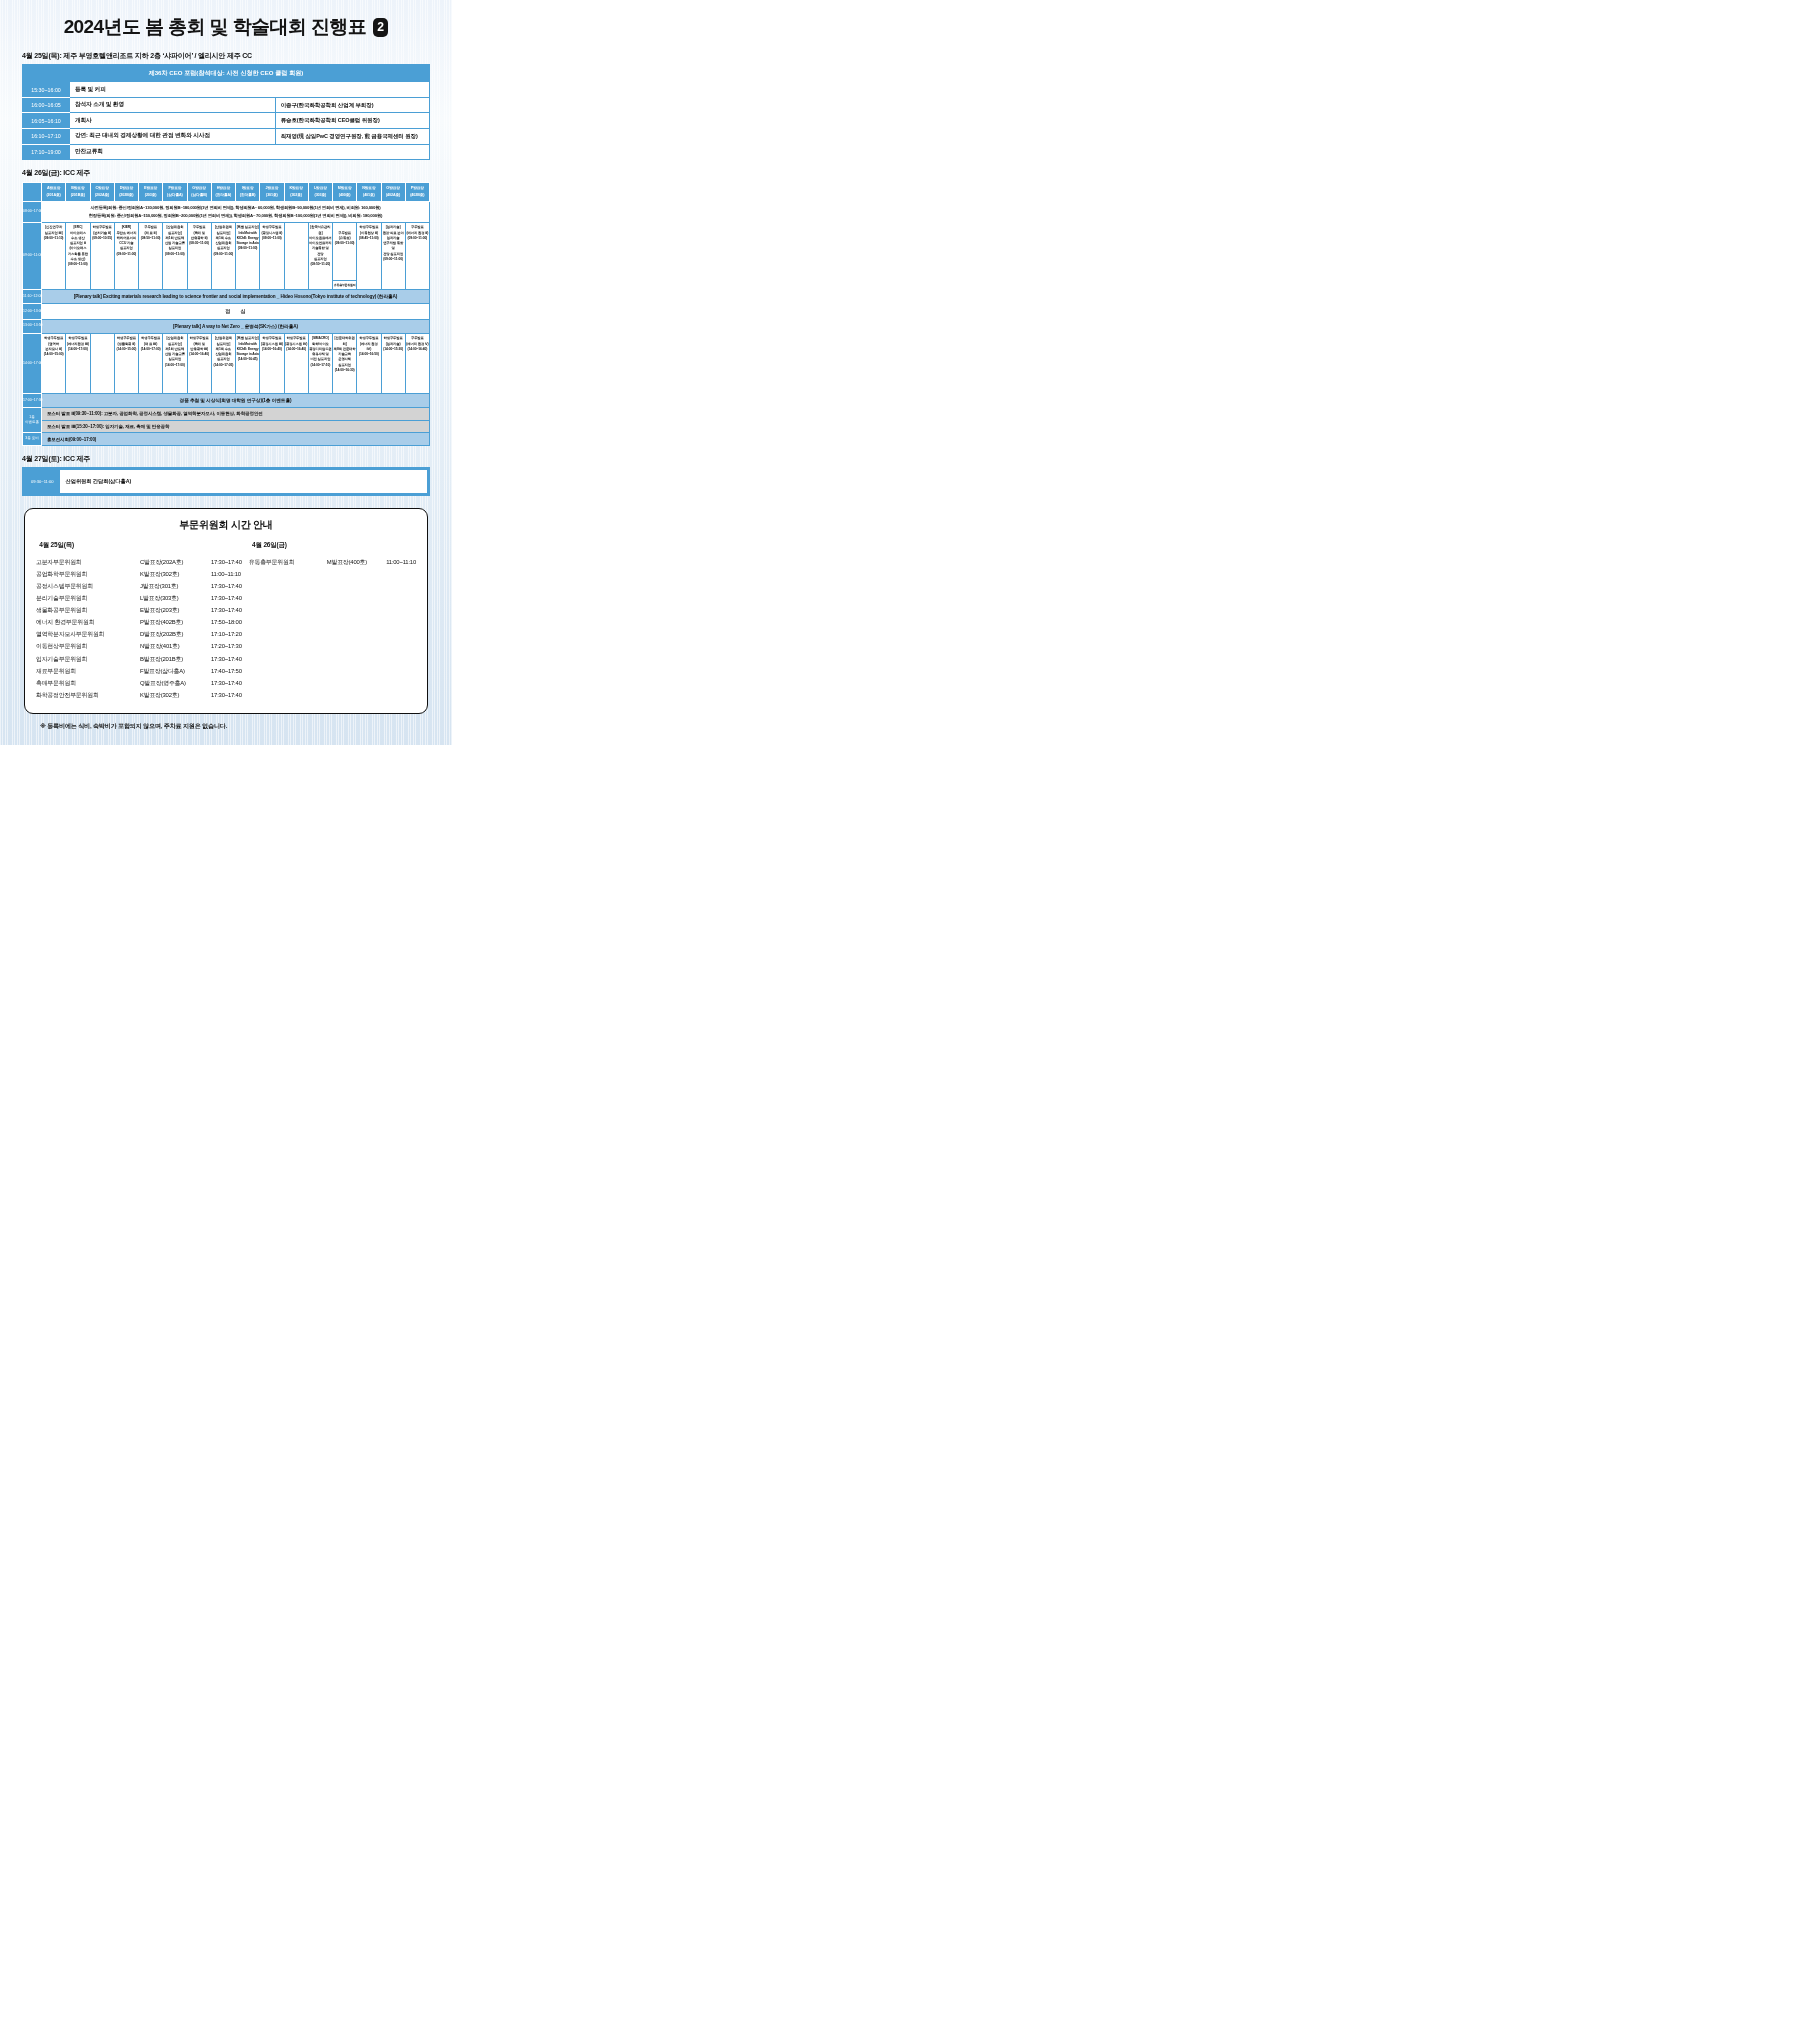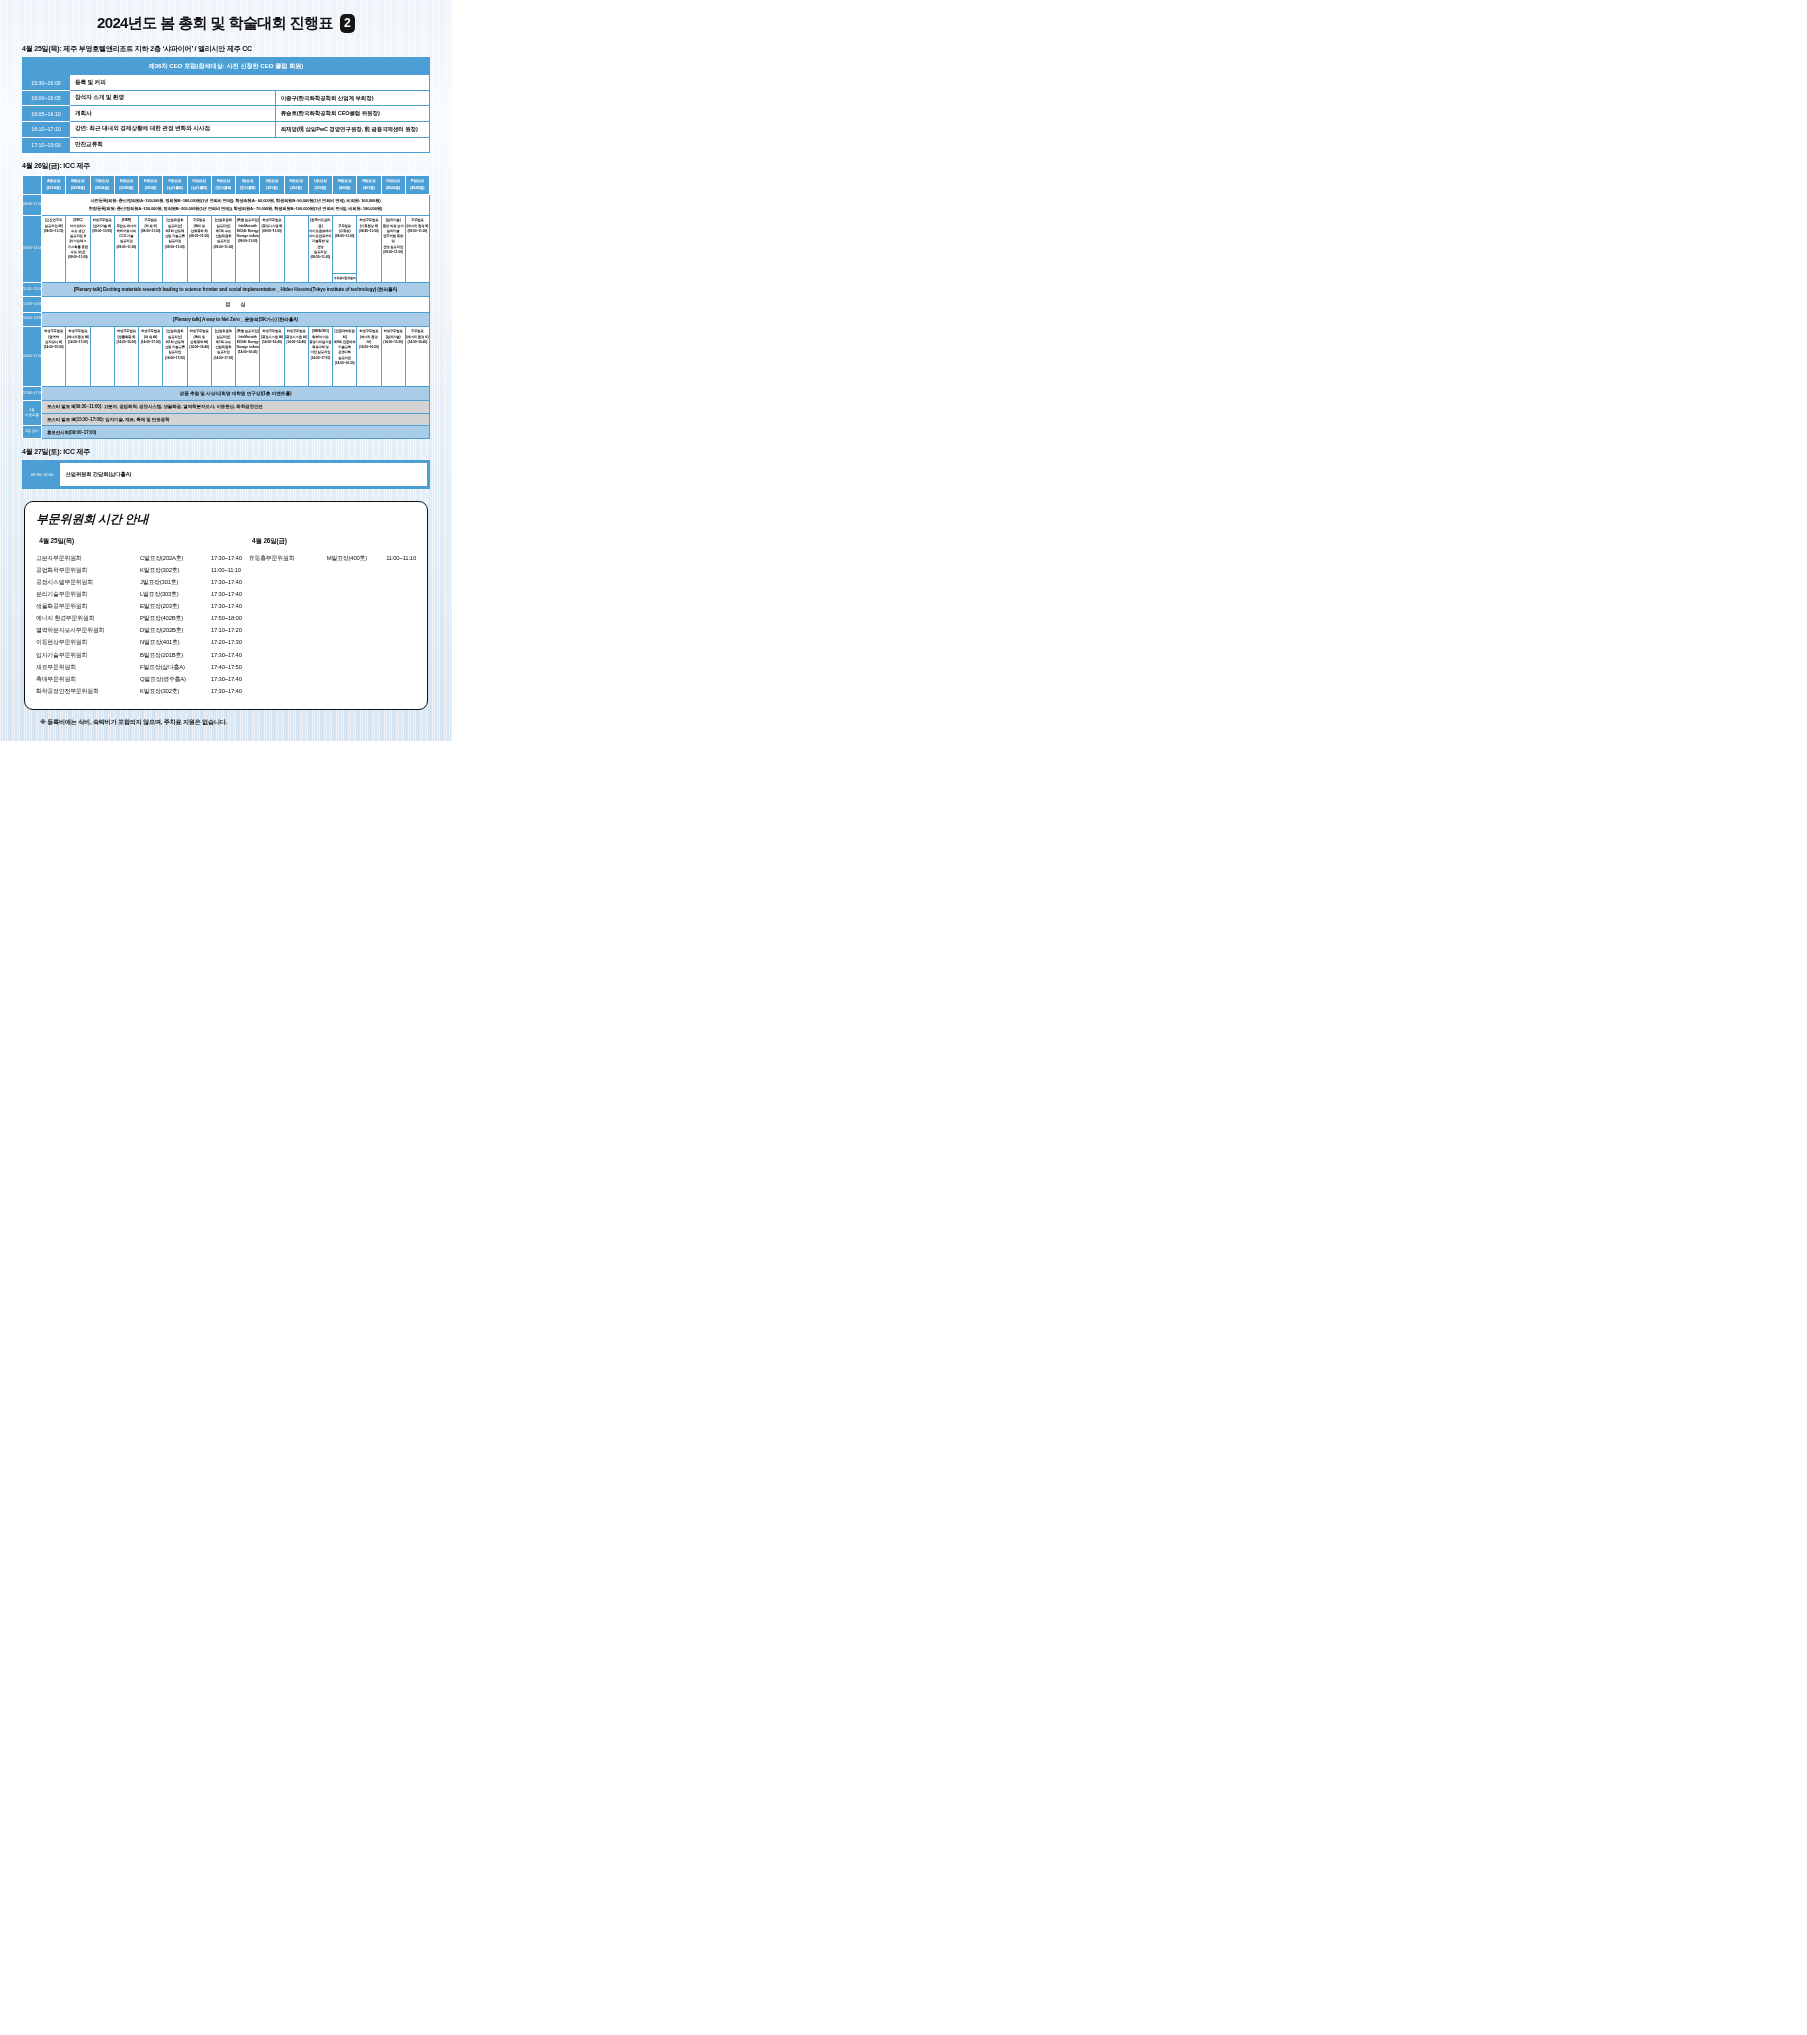--- a/index.html
+++ b/index.html
@@ -11,21 +11,21 @@
     background:
       repeating-linear-gradient(90deg, rgba(255,255,255,.55) 0 0.8px, rgba(255,255,255,0) 0.8px 2.4px),
       linear-gradient(180deg, #edf3fa 0%, #f8fbfd 16%, #e6eff7 55%, #d6e4f1 100%);
   }
   .page { width: 452px; padding-bottom: 14px; }
   .content { margin: 0 22px; }
 
   
   .title-wrap { text-align: center; padding-top: 14px; margin-bottom: 10.6px; }
   .main-title {
-    display: inline-block; font-size: 15px; font-weight: 800; letter-spacing: -0.6px;
+    display: inline-block; font-size: 19px; font-weight: 800; letter-spacing: -0.6px;
     color: #141414; vertical-align: middle;
   }
   .title-badge {
     display: inline-block; vertical-align: middle; margin-left: 4.9px;
     background: #151515; color: #fff; width: 15.5px; height: 19px; line-height: 19px;
     text-align: center; font-size: 12.2px; font-weight: 800; border-radius: 4.9px;
   }
 
   
   .sec-head { font-size: 7px; font-weight: 800; letter-spacing: -0.2px; margin: 8.1px 0 3.3px 0; }
@@ -85,21 +85,21 @@
   .d3-content {
     flex: 1; background: #fff; font-size: 5.3px; font-weight: 800; letter-spacing: -0.1px;
     display: flex; align-items: center; padding: 8.1px 5.7px;
   }
 
   
   .committee-box {
     margin: 12.2px 1.6px 0 1.6px; border: 1.6px solid #101010; border-radius: 9px;
     background: #fff; padding: 9px 11.4px 12.2px;
   }
-  .box-title { font-size: 12px; font-weight: 800; letter-spacing: -0.2px; font-style: italic; }
+  .box-title { text-align: center; font-size: 10px; font-weight: 800; letter-spacing: -0.2px; }
   .box-cols { display: flex; margin-top: 6.5px; }
   .box-col-left { width: 56%; }
   .box-col-right { width: 44%; }
   .day-label { font-size: 6.5px; font-weight: 800; margin: 2.4px 0 5.7px 3.3px; letter-spacing: -0.2px; }
   .c-row { display: flex; font-size: 5.9px; line-height: 2.05; letter-spacing: -0.2px; }
   .c-name { width: 104px; }
   .c-venue { width: 71px; }
   .c-time { flex: 1; }
   .box-col-right .c-name { width: 88px; }
   .box-col-right .c-venue { width: 67px; }

